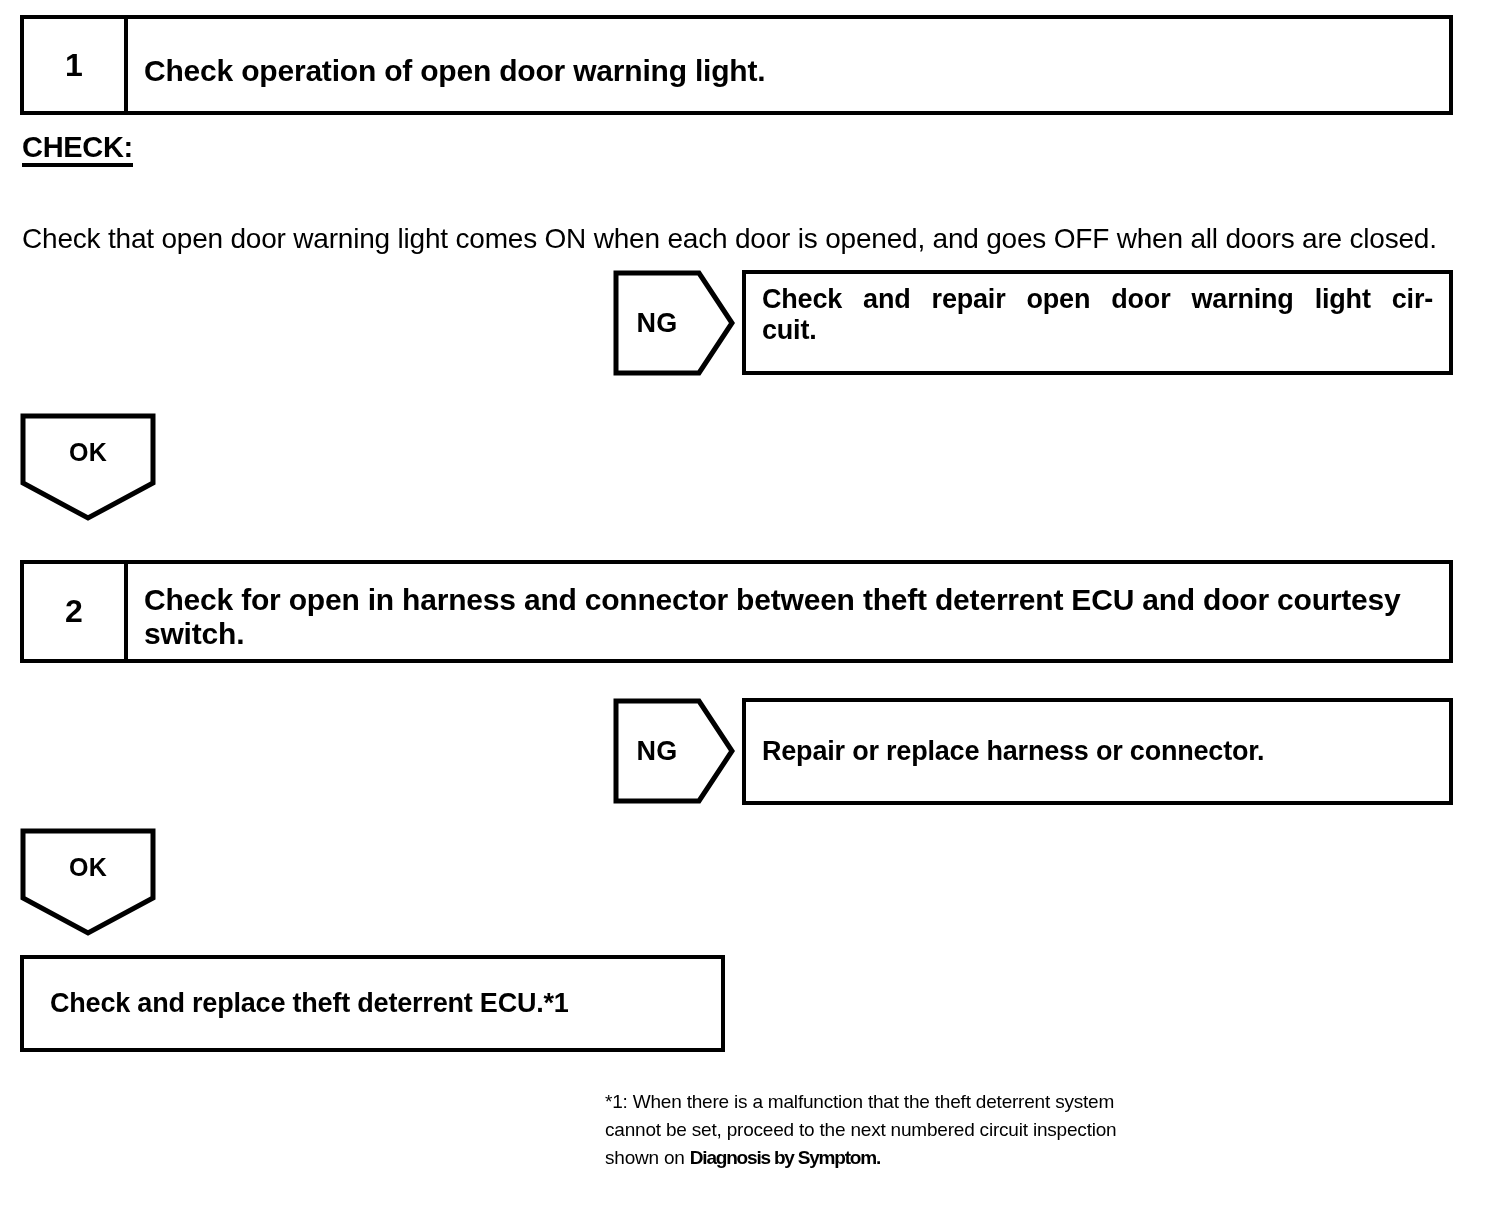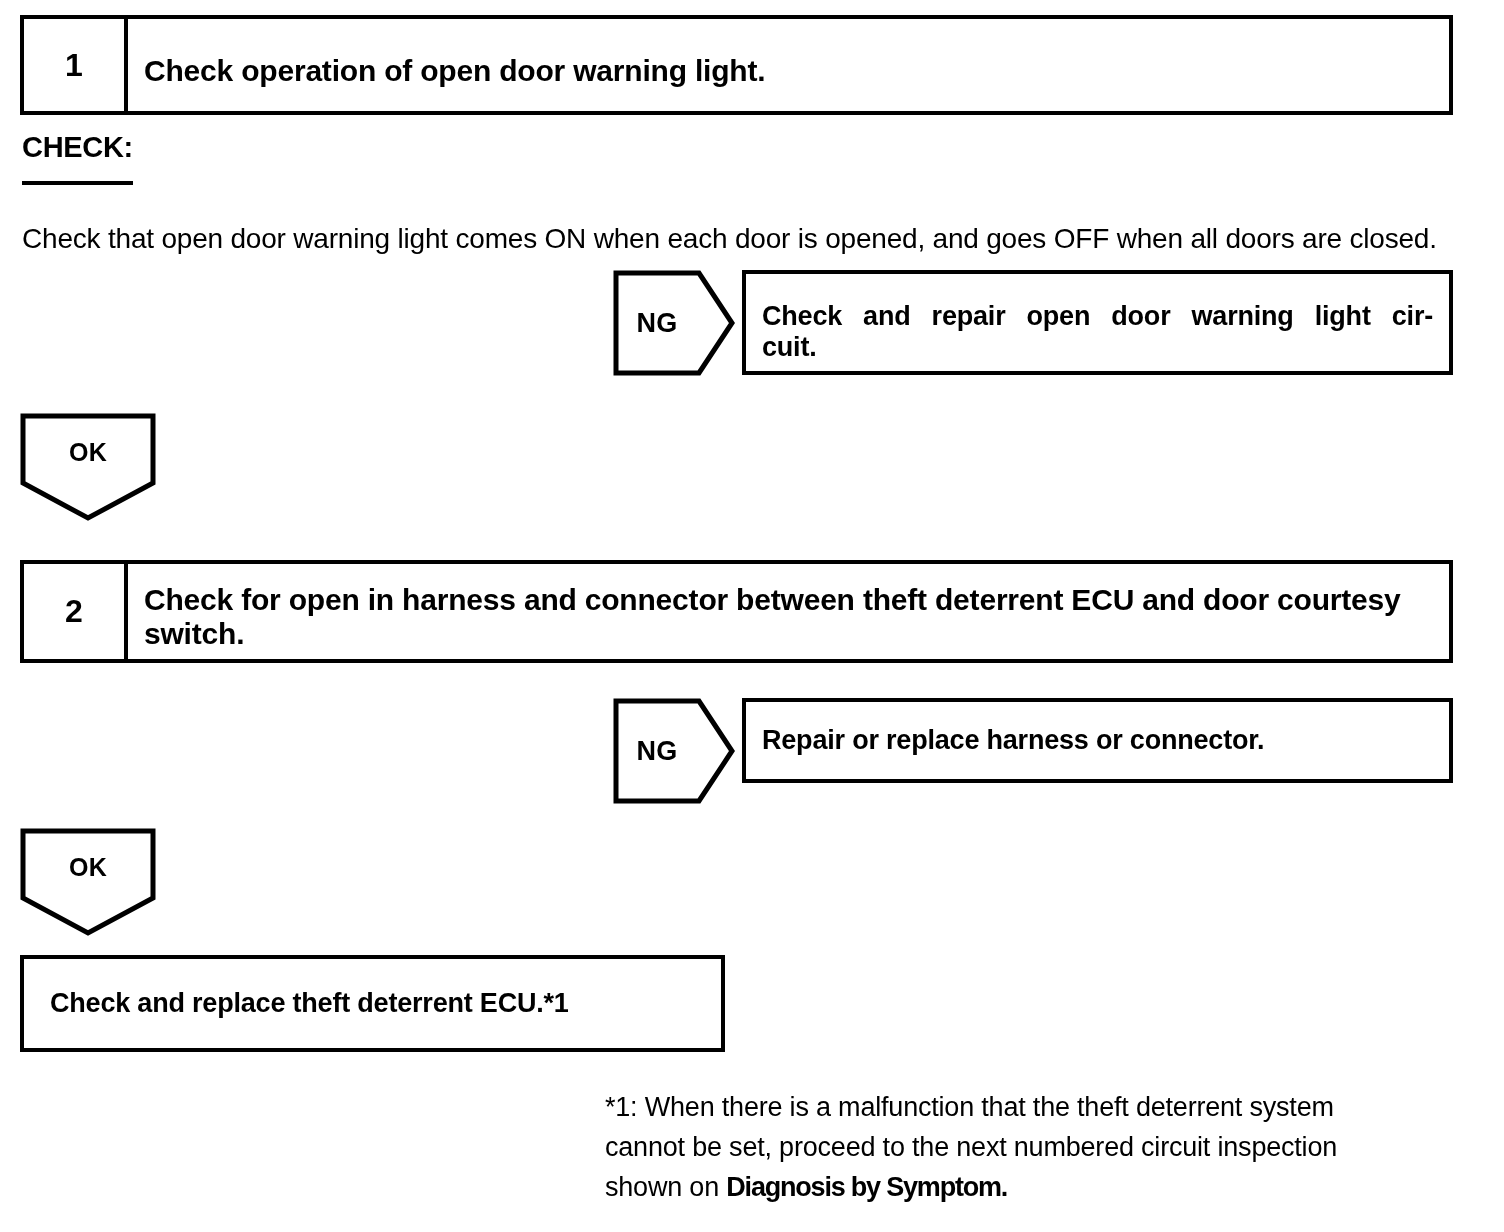--- a/index.html
+++ b/index.html
@@ -66,21 +66,21 @@
     font-weight: 700;
     line-height: 1.14;
     letter-spacing: -0.2px;
   }
   .result-box.justify {
     display: block;
     padding-top: 10px;
     text-align: justify;
     text-align-last: left;
   }
-  .result-box.justify .ln1 { text-align: justify; text-align-last: justify; display:block;margin-top:17px; }
+  .result-box.justify .ln1 { text-align: justify; text-align-last: justify; display:block; }
   .result-box.justify .ln2 { display:block; }
 
   
   .ng-shape {
     position: absolute;
     width: 122px;
     height: 106px;
   }
   .ng-shape svg { display: block; width: 100%; height: 100%; }
   .ng-label {
@@ -116,36 +116,36 @@
     letter-spacing: 0.3px;
   }
 
   
   .check-head {
     position: absolute;
     font-size: 29px;
     font-weight: 700;
     letter-spacing: -0.3px;
     border-bottom: 4px solid #000;
-    padding-bottom: 19px;
+    padding-bottom: 1px;
     line-height: 1.0;
   }
   .check-body {
     position: absolute;
     font-size: 28px;
     font-weight: 400;
     line-height: 1.36;
     letter-spacing: -0.2px;
     margin-top: 46px;
   }
 
   
   .footnote {
     position: absolute;
-    font-size: 27px;
+    font-size: 19px;
     font-weight: 400;
     line-height: 1.48;
     letter-spacing: -0.2px;
   }
   .footnote .emph {
     font-weight: 700;
     letter-spacing: -1.2px;
     font-stretch: condensed;
   }
 </style>
@@ -187,21 +187,21 @@
     <div class="step-title">Check for open in harness and connector between theft deterrent ECU and door courtesy switch.</div>
   </div>
 
   <div class="ng-shape" style="left:613px; top:698px;">
     <svg viewBox="0 0 122 106" preserveAspectRatio="none" aria-hidden="true">
       <polygon points="3,3 86,3 119,53 86,103 3,103" fill="#ffffff" stroke="#000000" stroke-width="5"></polygon>
     </svg>
     <div class="ng-label">NG</div>
   </div>
 
-  <div class="result-box" style="left:742px; top:698px; width:711px; height:85px;">Repair or replace harness or connector.</div>
+  <div class="result-box" style="left:742px; top:698px; width:711px; height:107px;">Repair or replace harness or connector.</div>
 
   <div class="ok-shape" style="left:20px; top:828px;">
     <svg viewBox="0 0 136 108" preserveAspectRatio="none" aria-hidden="true">
       <polygon points="3,3 133,3 133,70 68,105 3,70" fill="#ffffff" stroke="#000000" stroke-width="5"></polygon>
     </svg>
     <div class="ok-label">OK</div>
   </div>
 
   <div class="result-box" style="left:20px; top:955px; width:705px; height:97px; padding-left:26px;">Check and replace theft deterrent ECU.*1</div>
 

